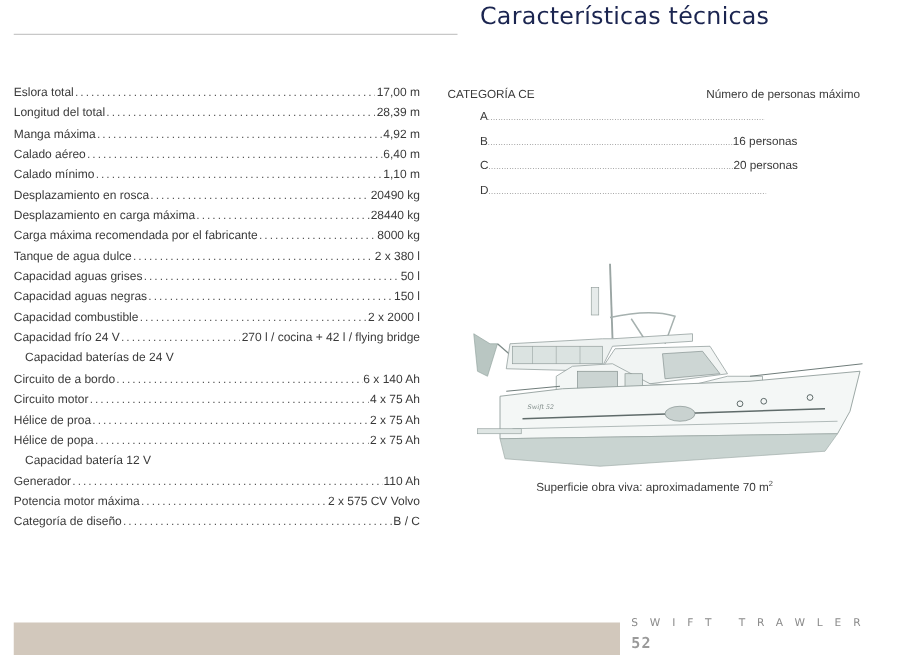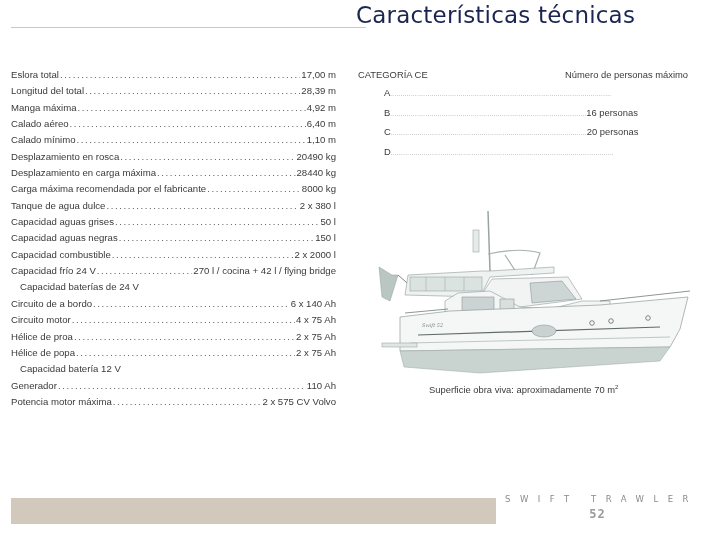--- a/index.html
+++ b/index.html
@@ -1,20 +1,20 @@
 <!DOCTYPE html>
 <html><head>
   <meta charset="utf-8">
   <style>
     * { margin: 0; padding: 0; box-sizing: border-box; }
     html, body { width: 722px; height: 533px; background: #ffffff; overflow: hidden; }
     body { position: relative; font-family: "Liberation Sans", sans-serif; color: #3a3a3a; }
 
     .top-rule { position: absolute; left: 11px; top: 27px; width: 355px; height: 1px; background: #c8c8c8; }
-    .page-title { position: absolute; left: 356px; top: 2px; font-family: "DejaVu Sans", sans-serif; font-size: 23px; color: #1b2550; letter-spacing: 0.2px; white-space: nowrap; }
+    .page-title { position: absolute; left: 384px; top: 2px; font-family: "DejaVu Sans", sans-serif; font-size: 19px; color: #1b2550; letter-spacing: 0.2px; white-space: nowrap; }
 
     .specs { position: absolute; left: 11px; top: 67px; width: 325px; font-size: 9.6px; }
     .spec-row { display: flex; align-items: center; height: 16.35px; line-height: 16.35px; white-space: nowrap; }
     .spec-row .label { flex: 0 0 auto; }
     .spec-row .dots { flex: 1 1 auto; overflow: hidden; color: #555; letter-spacing: 1.6px; margin: 0 1px; }
     .spec-row .dots::after { content: "................................................................................................................................................"; }
     .spec-row .value { flex: 0 0 auto; }
     .spec-sub { height: 16.35px; line-height: 16.35px; padding-left: 9px; white-space: nowrap; }
 
     .ce-block { position: absolute; left: 358px; top: 67px; width: 330px; font-size: 9.4px; }
@@ -23,21 +23,21 @@
     .ce-row .letter { flex: 0 0 auto; }
     .ce-row .dots { flex: 0 0 auto; overflow: hidden; color: #666; font-size: 6px; letter-spacing: 0.4px; }
     .ce-row .dots::after { content: "......................................................................................................................................................................................................................"; }
     .ce-row .value { flex: 0 0 auto; }
 
     .boat { position: absolute; left: 370px; top: 205px; width: 330px; height: 170px; }
     .caption { position: absolute; left: 429px; top: 384px; font-size: 9.4px; white-space: nowrap; }
     .caption sup { font-size: 6px; }
 
     .footer-bar { position: absolute; left: 11px; top: 498px; width: 485px; height: 26px; background: #d2c8bc; }
-    .brand { position: absolute; left: 505px; top: 492px; width: 185px; text-align: center; color: #8a8a8a; }
+    .brand { position: absolute; left: 505px; top: 492px; width: 185px; color: #8a8a8a; }
     .brand-name { font-family: "DejaVu Sans", sans-serif; font-size: 8.5px; letter-spacing: 9.5px; white-space: nowrap; line-height: 14px; }
     .brand-model { font-family: "DejaVu Sans Mono", monospace; font-size: 12px; font-weight: bold; letter-spacing: 1px; color: #9a9a9a; line-height: 14px; margin-top: 1px; }
   </style>
 </head>
 <body>
 
 <div class="top-rule"></div>
 <div class="page-title">Características técnicas</div>
 
 <div class="specs">
@@ -132,20 +132,25 @@
   <div class="spec-sub">Capacidad batería 12 V</div>
   <div class="spec-row">
       <span class="label">Generador</span>
       <span class="dots"></span>
       <span class="value">110 Ah</span>
     </div>
   <div class="spec-row">
       <span class="label">Potencia motor máxima</span>
       <span class="dots"></span>
       <span class="value">2 x 575 CV Volvo</span>
+    </div>
+  <div class="spec-row">
+      <span class="label">Categoría de diseño</span>
+      <span class="dots"></span>
+      <span class="value">B / C</span>
     </div>
 </div>
 
 <div class="ce-block">
   <div class="ce-head">
     <span>CATEGORÍA CE</span>
     <span>Número de personas máximo</span>
   </div>
   <div class="ce-row">
       <span class="letter">A</span>

